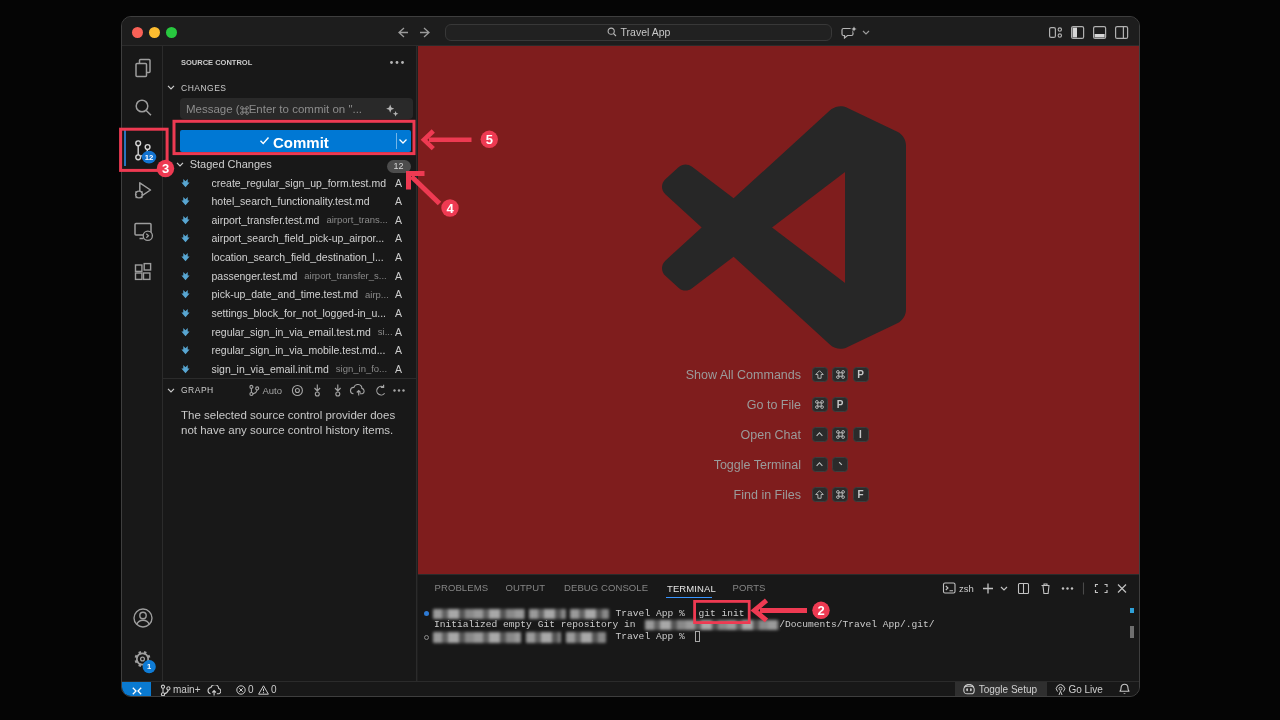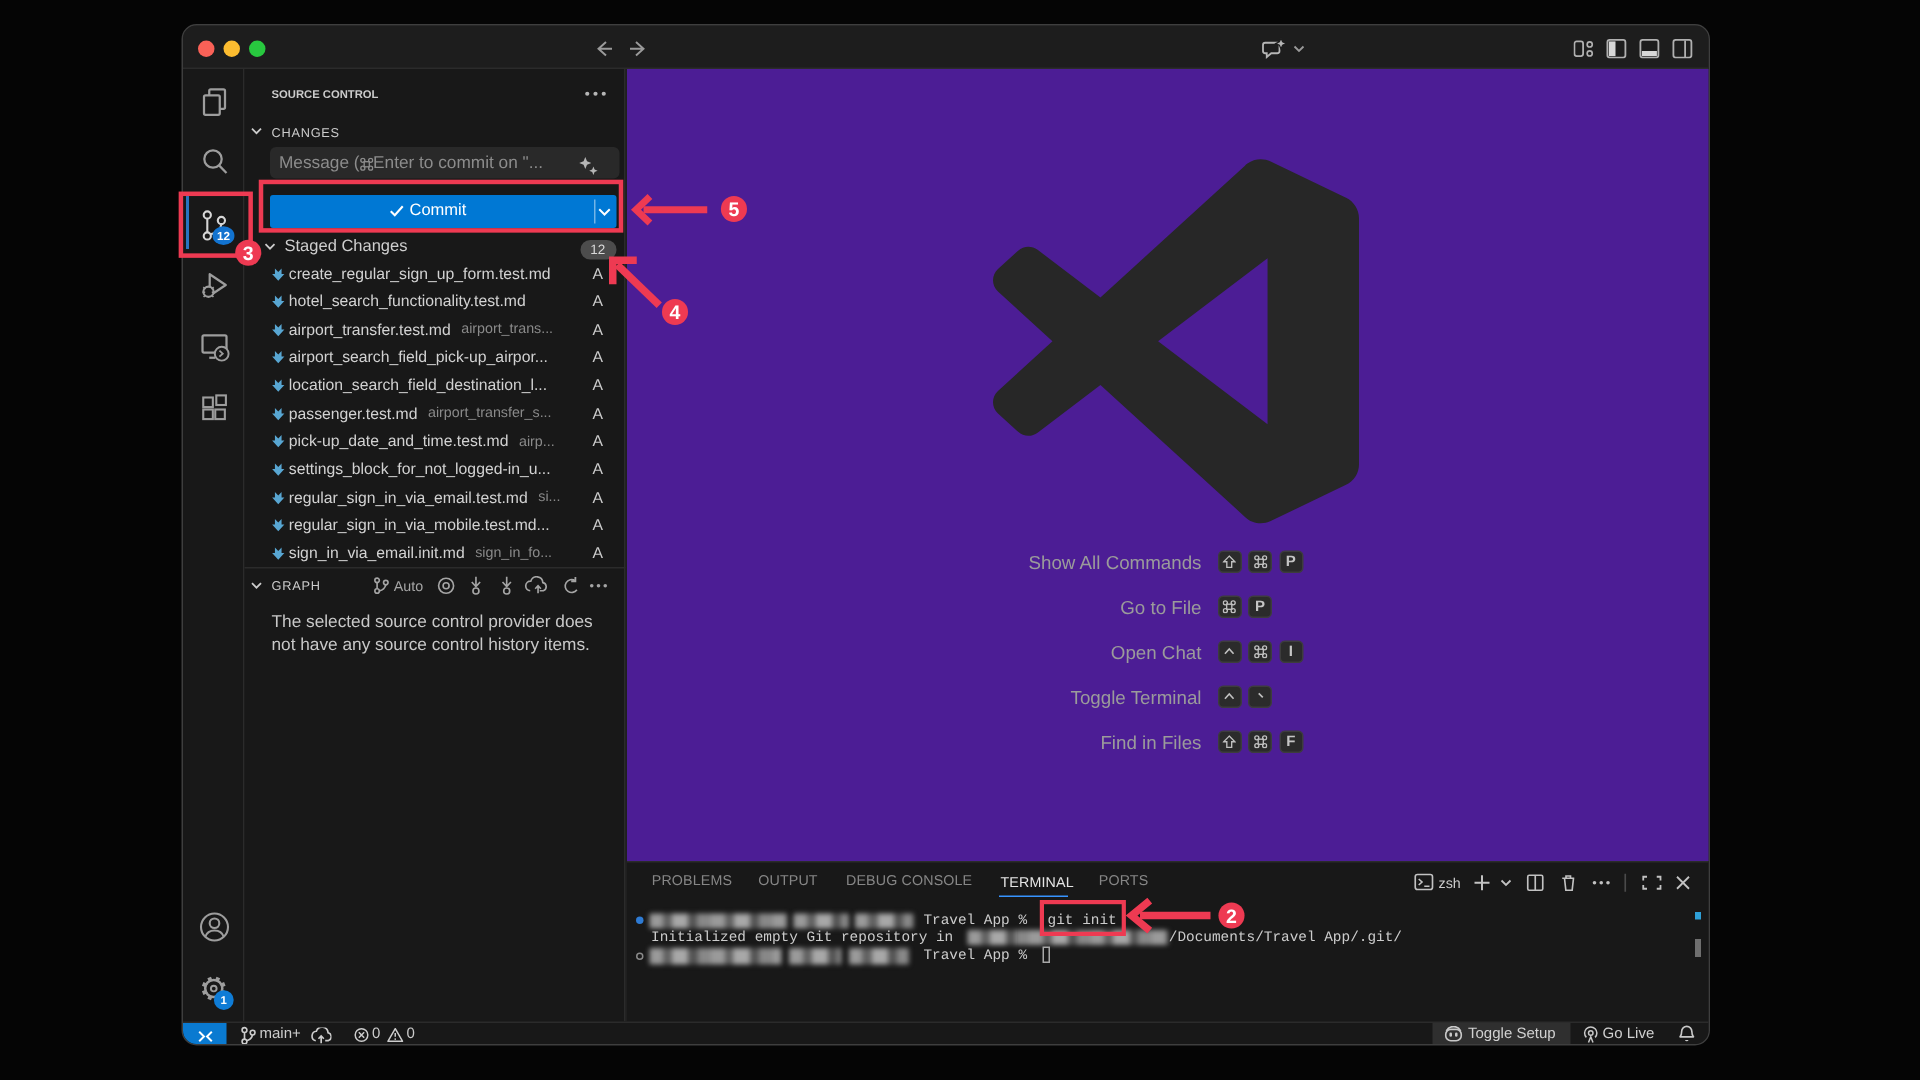--- a/index.html
+++ b/index.html
@@ -21,21 +21,21 @@
   .actbar { position:absolute; left:0; top:29px; width:41px; height:635px; background:#181818;
             border-right:1px solid #2b2b2b; }
   .aicon { position:absolute; left:9px; width:24px; height:24px; overflow:visible; }
   
   .sidebar { position:absolute; left:41px; top:29px; width:254px; height:635px; background:#181818;
              border-right:1px solid #2b2b2b; color:#cccccc; }
   .fname { color:#d2d2d2; font-size:10.5px; white-space:nowrap; }
   .fdesc { color:#8a8a8a; font-size:9.5px; white-space:nowrap;text-align:right; }
   .fA { position:absolute; left:268.5px; width:16px; text-align:center; color:#cccccc; font-size:10.5px; }
   
-  .editor { position:absolute; left:296px; top:29px; width:723px; height:528px; background:#4c1d95; }
+  .editor { position:absolute; left:296px; top:29px; width:723px; height:528px; background:#7f1d1d; }
   .sclabel { position:absolute; right:340px; color:#9b9b9b; font-size:12.5px; white-space:nowrap; text-align:right; }
   .keys { position:absolute; left:393.5px; display:flex; gap:4.5px; }
   .key { height:15.5px; min-width:16px; padding:0 2px; background:#2b2b2b; border:1px solid #3d3d3d;
          border-radius:3.5px; color:#c5c5c5; font-size:10px; font-weight:bold; display:flex; align-items:center; justify-content:center; }
   
   .panel { position:absolute; left:296px; top:557px; width:723px; height:107px; background:#181818;
            border-top:1px solid #2b2b2b; }
   .ptab { position:absolute; top:8px; font-size:9.5px; letter-spacing:0.1px; color:#868686; white-space:nowrap; }
   .term { font-family:"Liberation Mono", monospace; font-size:9.6px; color:#cccccc; white-space:pre; }
   .rdx { position:absolute; height:10.5px; filter:blur(1.8px); border-radius:1px;
@@ -53,20 +53,27 @@
     <div class="titlebar">
       <div class="tl" style="left:9.5px;background:#f96157"></div>
       <div class="tl" style="left:26.5px;background:#fcbc30"></div>
       <div class="tl" style="left:43.5px;background:#28c83f"></div>
       <svg class="abs" style="left:273px;top:9px" width="14" height="13" viewBox="0 0 14 13">
         <path d="M9 2 L4 6.5 L9 11 M4 6.5 H13" stroke="#9a9a9a" stroke-width="1.3" fill="none"></path>
       </svg>
       <svg class="abs" style="left:297px;top:9px" width="14" height="13" viewBox="0 0 14 13">
         <path d="M5 2 L10 6.5 L5 11 M10 6.5 H1" stroke="#9a9a9a" stroke-width="1.3" fill="none"></path>
       </svg>
+      <div class="searchbox">
+        <svg width="10" height="10" viewBox="0 0 10 10" style="margin-right:4px">
+          <circle cx="4.2" cy="4.2" r="3.1" stroke="#b5b5b5" stroke-width="1.1" fill="none"></circle>
+          <path d="M6.5 6.5 L9 9" stroke="#b5b5b5" stroke-width="1.1"></path>
+        </svg>
+        Travel App
+      </div>
 
       <svg class="abs" style="left:719px;top:8px" width="30" height="15" viewBox="0 0 30 15">
         <path d="M2.5 3.5 h8 a1.5 1.5 0 0 1 1.5 1.5 v4 a1.5 1.5 0 0 1 -1.5 1.5 h-4 l-3 2.5 v-2.5 h-1 a1.5 1.5 0 0 1 -1.5 -1.5 v-4 a1.5 1.5 0 0 1 1.5 -1.5 z" stroke="#b5b5b5" stroke-width="1.2" fill="none"></path>
         <path d="M13 0.5 l1.1 2.4 2.4 1.1 -2.4 1.1 -1.1 2.4 -1.1 -2.4 -2.4 -1.1 2.4 -1.1 z" fill="#b5b5b5" stroke="#1d1d1d" stroke-width="0.8"></path>
         <path d="M22 6 l3 3 3-3" stroke="#9a9a9a" stroke-width="1.2" fill="none"></path>
       </svg>
 
       <svg class="abs" style="left:927px;top:9px" width="80" height="13" viewBox="0 0 80 13">
         <rect x="0.6" y="1.6" width="5.8" height="9.8" rx="1.5" stroke="#b0b0b0" stroke-width="1.2" fill="none"></rect>
         <circle cx="10.8" cy="3.6" r="1.7" stroke="#b0b0b0" stroke-width="1.1" fill="none"></circle>
@@ -164,21 +171,21 @@
           </svg>Enter to commit on "...</div>
       <svg class="abs" style="left:263px;top:87px" width="15" height="14" viewBox="0 0 15 14">
         <path d="M5.2 0.6 l1.15 2.9 2.9 1.15 -2.9 1.15 -1.15 2.9 -1.15 -2.9 -2.9 -1.15 2.9 -1.15 z" fill="#b5b5b5"></path>
         <path d="M10.6 7 l0.8 2 2 0.8 -2 0.8 -0.8 2 -0.8 -2 -2 -0.8 2 -0.8 z" fill="#b5b5b5"></path>
       </svg>
 
       <div class="abs" style="left:58px;top:112.7px;width:231.4px;height:21.9px;background:#0078d4;border-radius:2px">
         <svg class="abs" style="left:79px;top:5px" width="11" height="11" viewBox="0 0 11 11">
           <path d="M1.5 5.8 L4.2 8.5 L9.5 2.5" stroke="#ffffff" stroke-width="1.4" fill="none"></path>
         </svg>
-        <div class="abs" style="left:93px;top:4.5px;font-size:11px;font-weight:400;color:#ffffff">Commit</div>
+        <div class="abs" style="left:93px;top:4.5px;font-size:15px;font-weight:700;color:#ffffff">Commit</div>
         <div class="abs" style="left:215.5px;top:3px;width:1px;height:16px;background:rgba(255,255,255,0.45)"></div>
         <svg class="abs" style="left:218px;top:8px" width="10" height="7" viewBox="0 0 10 7">
           <path d="M1.5 1.5 L5 5 L8.5 1.5" stroke="#ffffff" stroke-width="1.3" fill="none"></path>
         </svg>
       </div>
 
       <svg class="abs" style="left:54px;top:143.8px" width="8" height="7" viewBox="0 0 8 7">
         <path d="M1 1.8 L4 4.8 L7 1.8" stroke="#cccccc" stroke-width="1.2" fill="none"></path>
       </svg>
       <div class="abs" style="left:67.7px;top:146.8px;font-size:11px;font-weight:400;color:#cfcfcf;transform:translateY(-50%)">Staged Changes</div>
@@ -261,21 +268,21 @@
           <svg width="9" height="10" viewBox="0 0 13 14">
             <path d="M3.3 1.3 L6.5 4.5 L9.7 1.3 V6.4 H12.4 L6.5 13 L0.6 6.4 H3.3 Z" fill="#58a6d2"></path>
           </svg>
           <span class="fname">sign_in_via_email.init.md</span>
           <span class="fdesc">sign_in_fo...</span>
         </div>
       <div class="fA" style="top:343.7px;line-height:16px">A</div>
       <style>
         .frow { position:absolute; left:58.5px; height:16px; display:flex; align-items:center; white-space:nowrap; }
         .frow svg { flex:0 0 9px; }
-        .frow .fname { margin-left:3px; }
+        .frow .fname { margin-left:22px; }
         .frow .fdesc { margin-left:7px; }
       </style>
 
       <div class="abs" style="left:41px;top:360.5px;width:254px;height:1px;background:#2b2b2b"></div>
       <svg class="abs" style="left:45px;top:369.5px" width="8" height="7" viewBox="0 0 8 7">
         <path d="M1 1.8 L4 4.8 L7 1.8" stroke="#cccccc" stroke-width="1.2" fill="none"></path>
       </svg>
       <div class="abs" style="left:59px;top:367.5px;font-size:8.5px;font-weight:normal;letter-spacing:0.5px;color:#cbcbcb">GRAPH</div>
       <svg class="abs" style="left:126px;top:366.5px" width="158" height="13" viewBox="0 0 158 13">
         <g stroke="#a5a5a5" fill="none" stroke-width="1.1">

